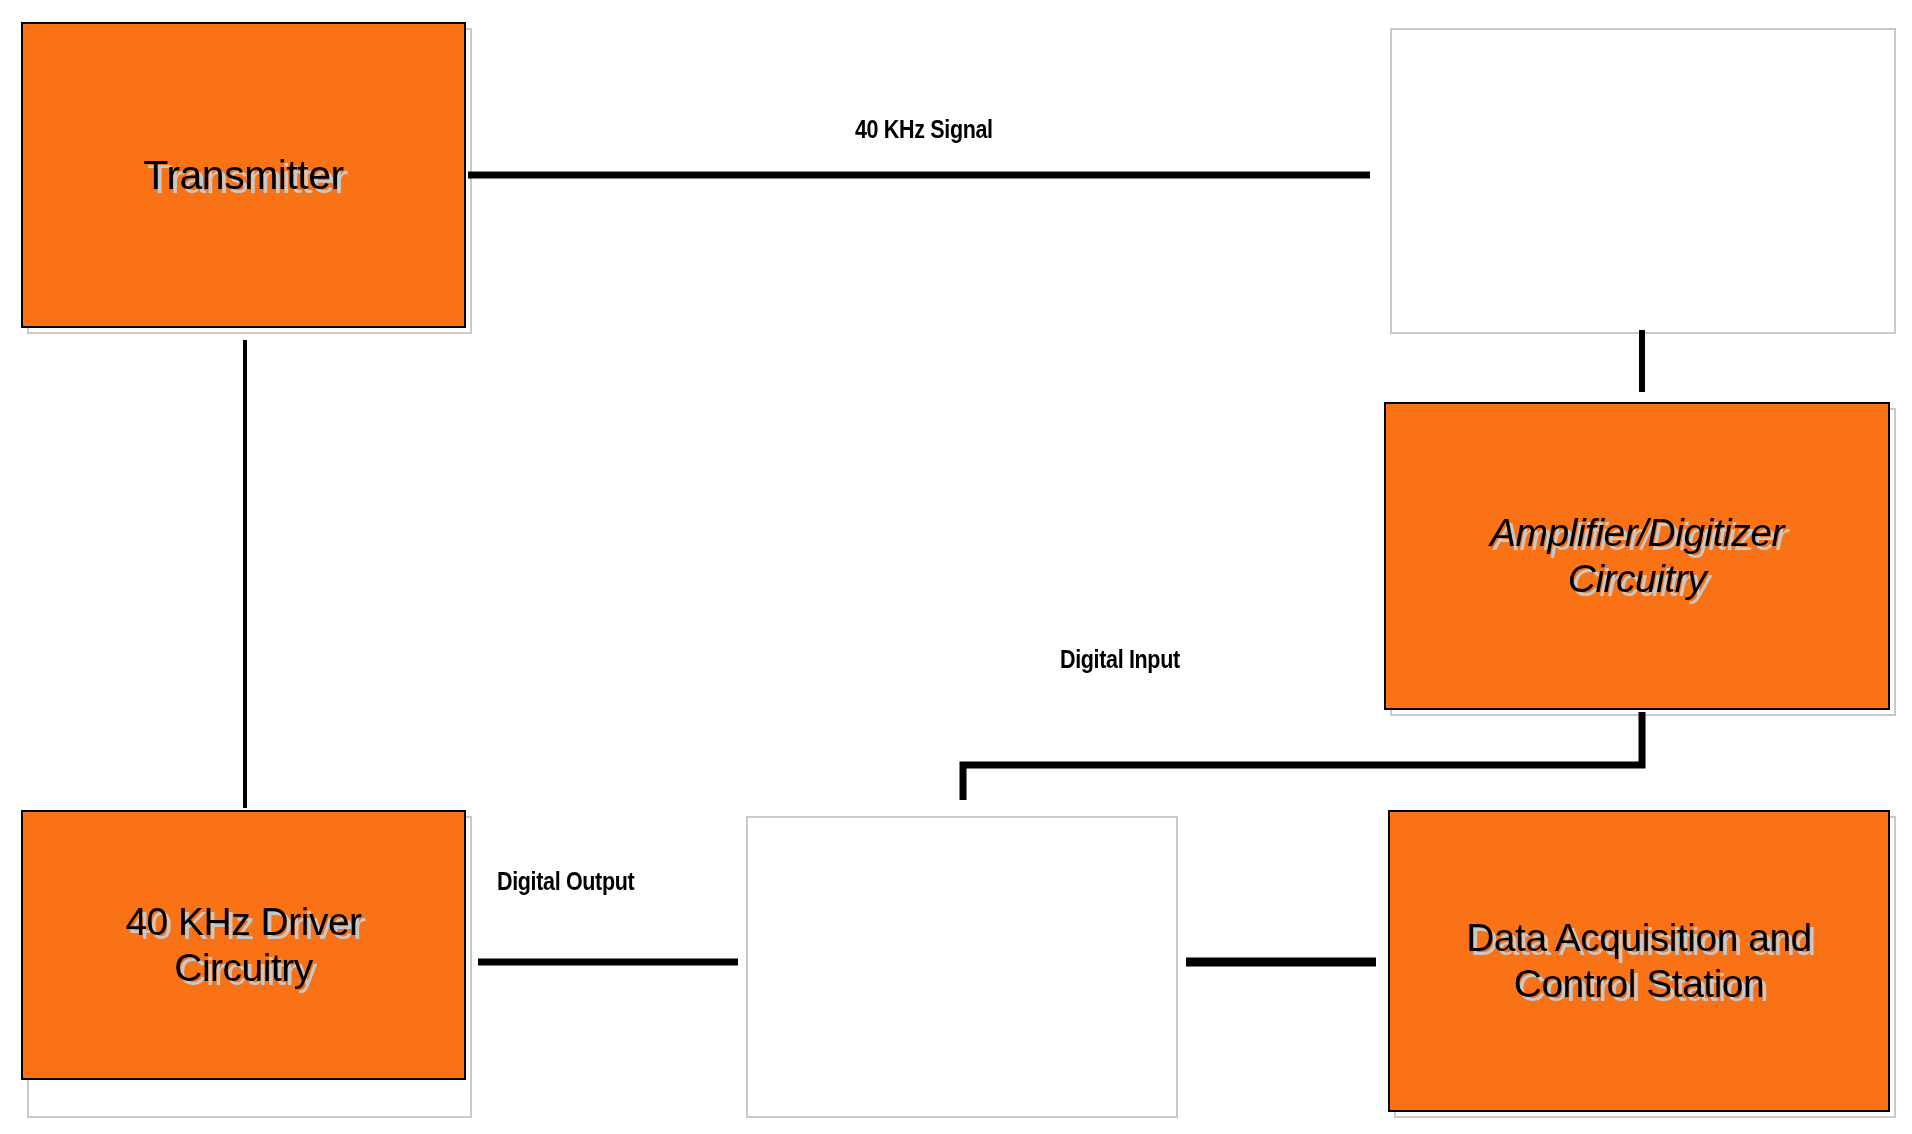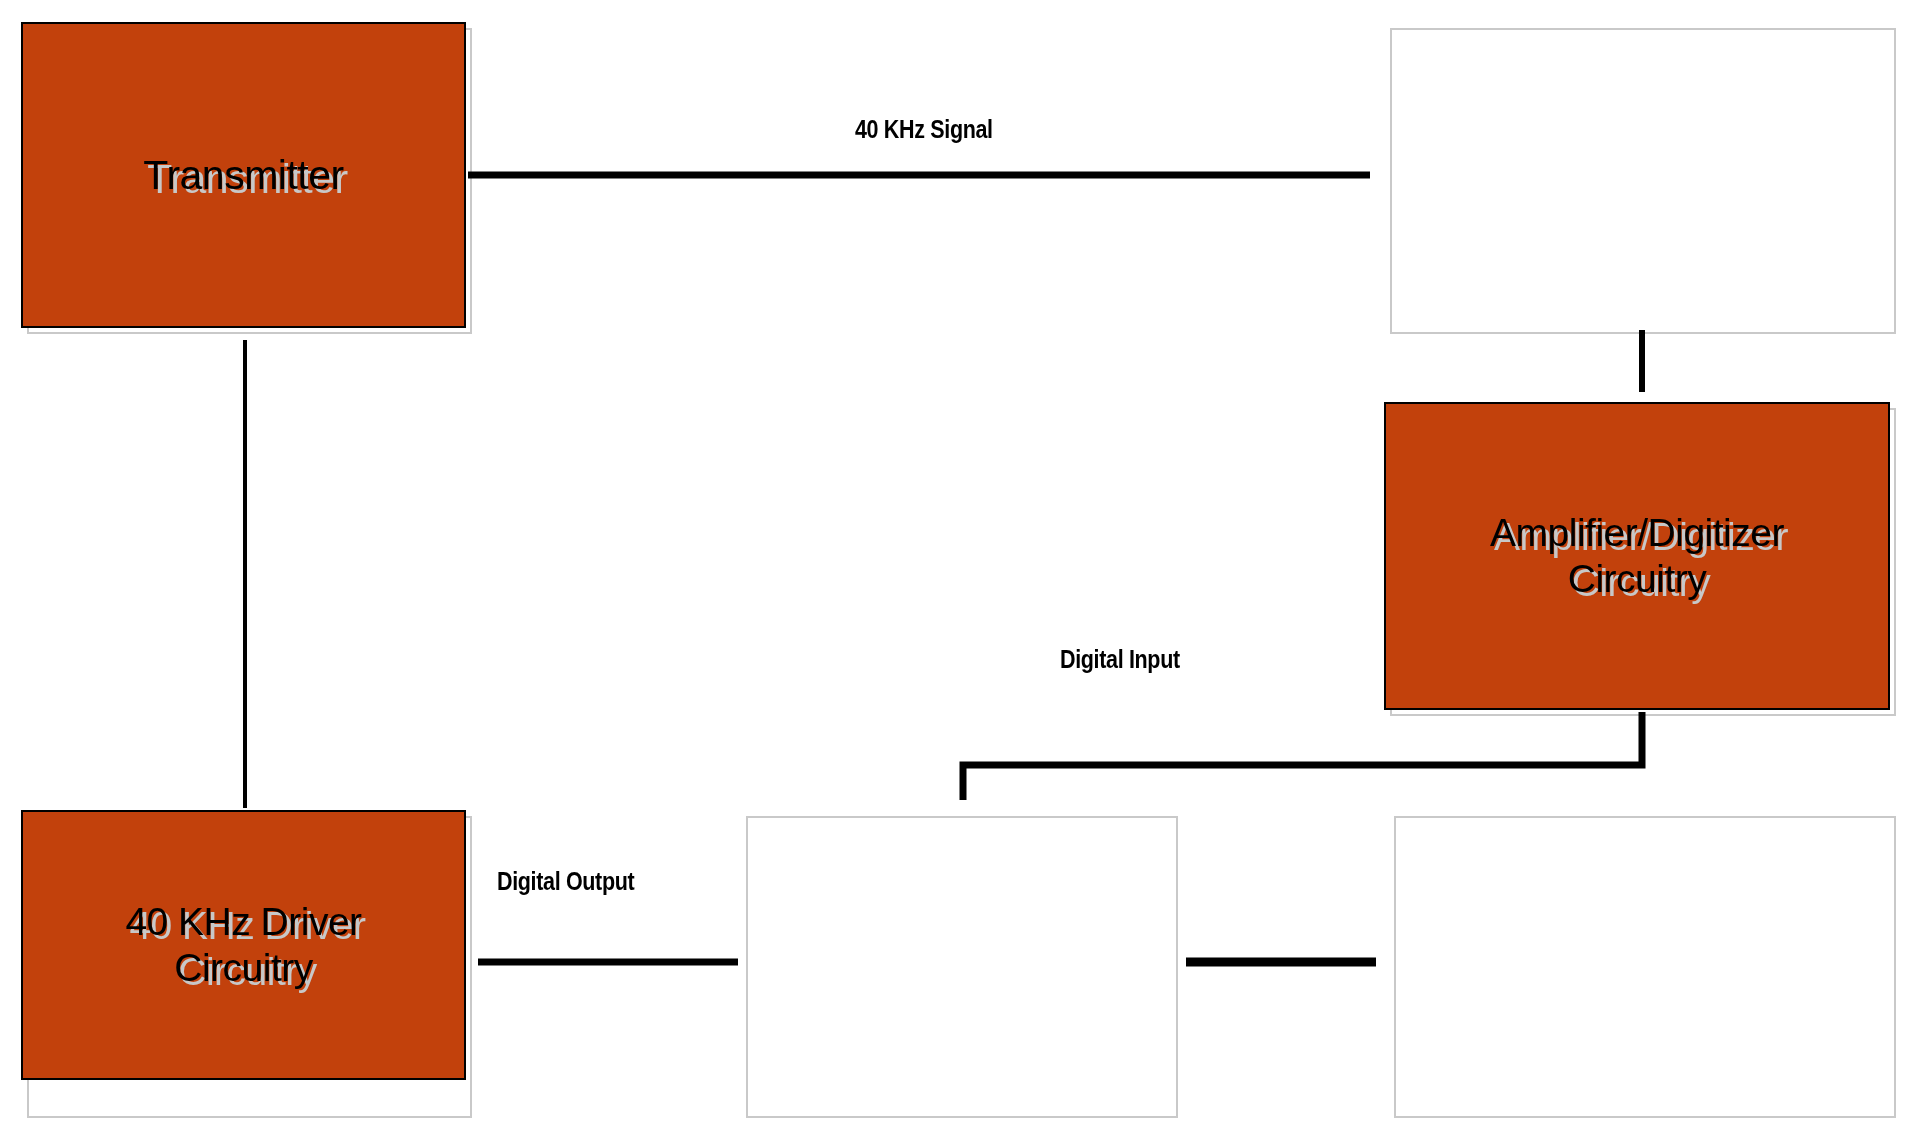--- a/index.html
+++ b/index.html
@@ -16,21 +16,21 @@
     width: 1912px;
     height: 1134px;
     background: #ffffff;
     overflow: hidden;
   }
 
   
   .node {
     position: absolute;
     box-sizing: border-box;
-    background: #c2410c;
+    background: #f97316;
     border: 2px solid #000000;
     z-index: 3;
   }
   .node-shadow {
     position: absolute;
     box-sizing: border-box;
     background: #ffffff;
     border: 2px solid #c9c9c9;
     z-index: 2;
   }
@@ -130,28 +130,32 @@
   <div class="edge-label" style="left:497px; top:867px;">Digital Output</div>
 
   <div class="node-shadow" style="left:27px; top:28px; width:445px; height:306px;"></div>
   <div class="node" style="left:21px; top:22px; width:445px; height:306px;">
     <div class="node-label fs-big">Transmitter</div>
   </div>
 
   <div class="node-shadow" style="left:1390px; top:28px; width:506px; height:306px;"></div>
 
   <div class="node-shadow" style="left:1390px; top:408px; width:506px; height:308px;"></div>
-  <div class="node" style="left:1384px; top:402px; width:506px; height:308px;">
+  <div class="node" style="left:1384px; top:402px; width:506px; height:308px;font-style:italic;">
     <div class="node-label fs-mid">Amplifier/Digitizer
 Circuitry</div>
   </div>
 
   <div class="node-shadow" style="left:27px; top:816px; width:445px; height:302px;"></div>
   <div class="node" style="left:21px; top:810px; width:445px; height:270px;">
     <div class="node-label fs-mid">40 KHz Driver
 Circuitry</div>
   </div>
 
   <div class="node-shadow" style="left:746px; top:816px; width:432px; height:302px;"></div>
 
   <div class="node-shadow" style="left:1394px; top:816px; width:502px; height:302px;"></div>
+  <div class="node" style="left:1388px; top:810px; width:502px; height:302px;">
+    <div class="node-label fs-mid">Data Acquisition and
+Control Station</div>
+  </div>
 
 </div>
 
 </body></html>

